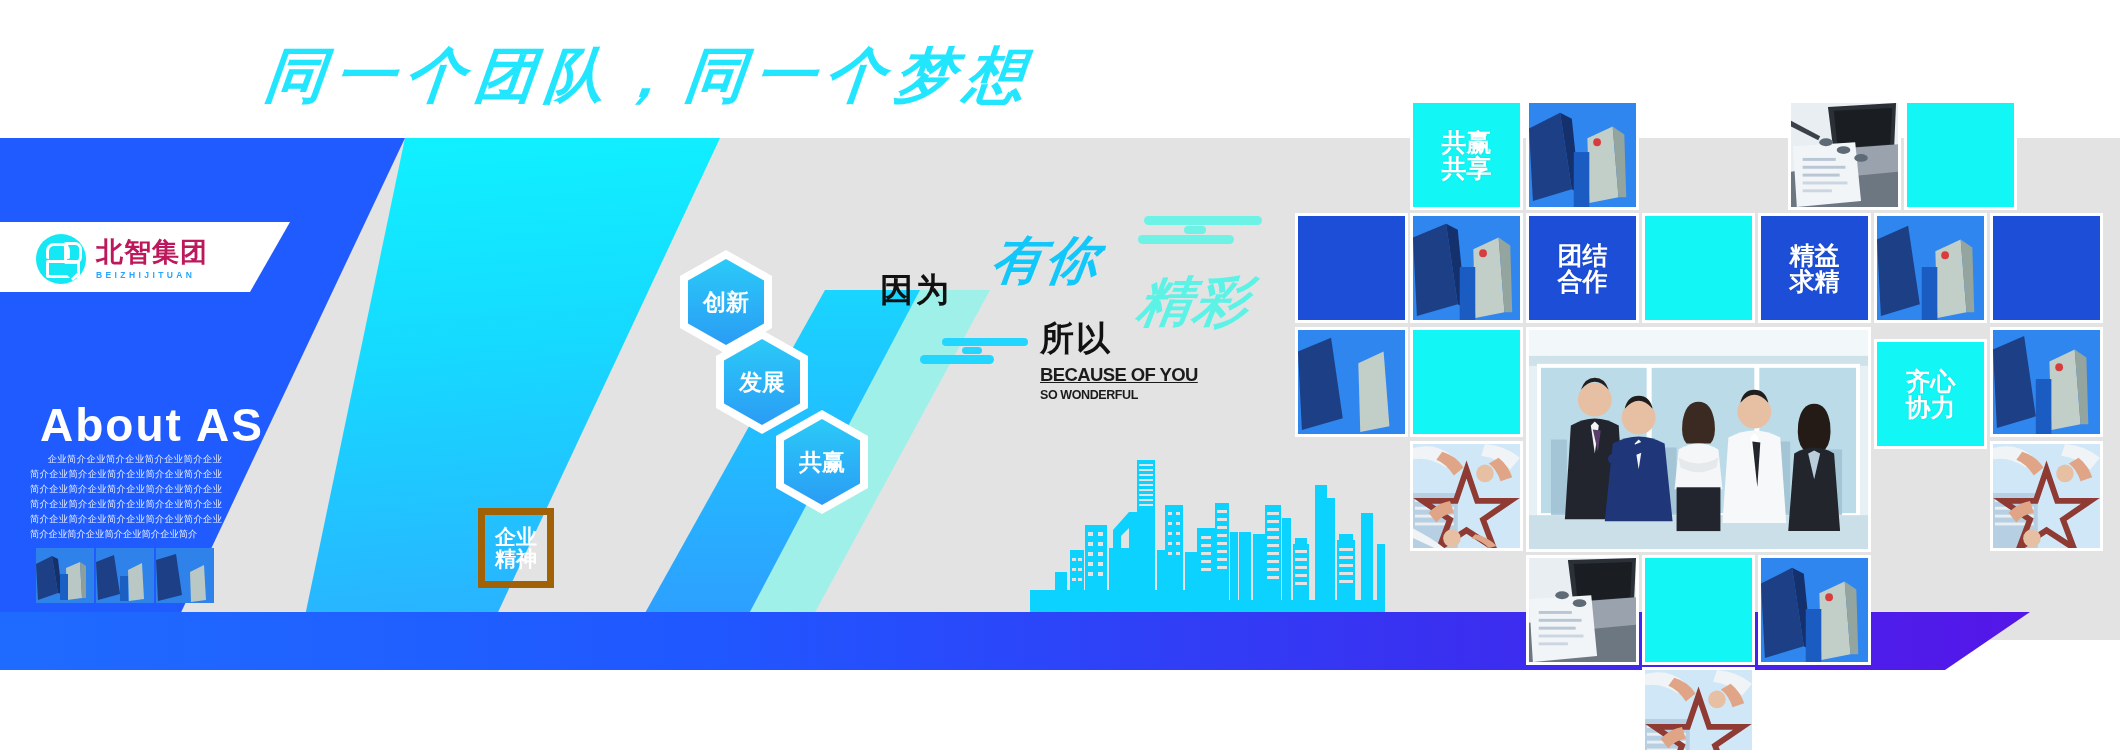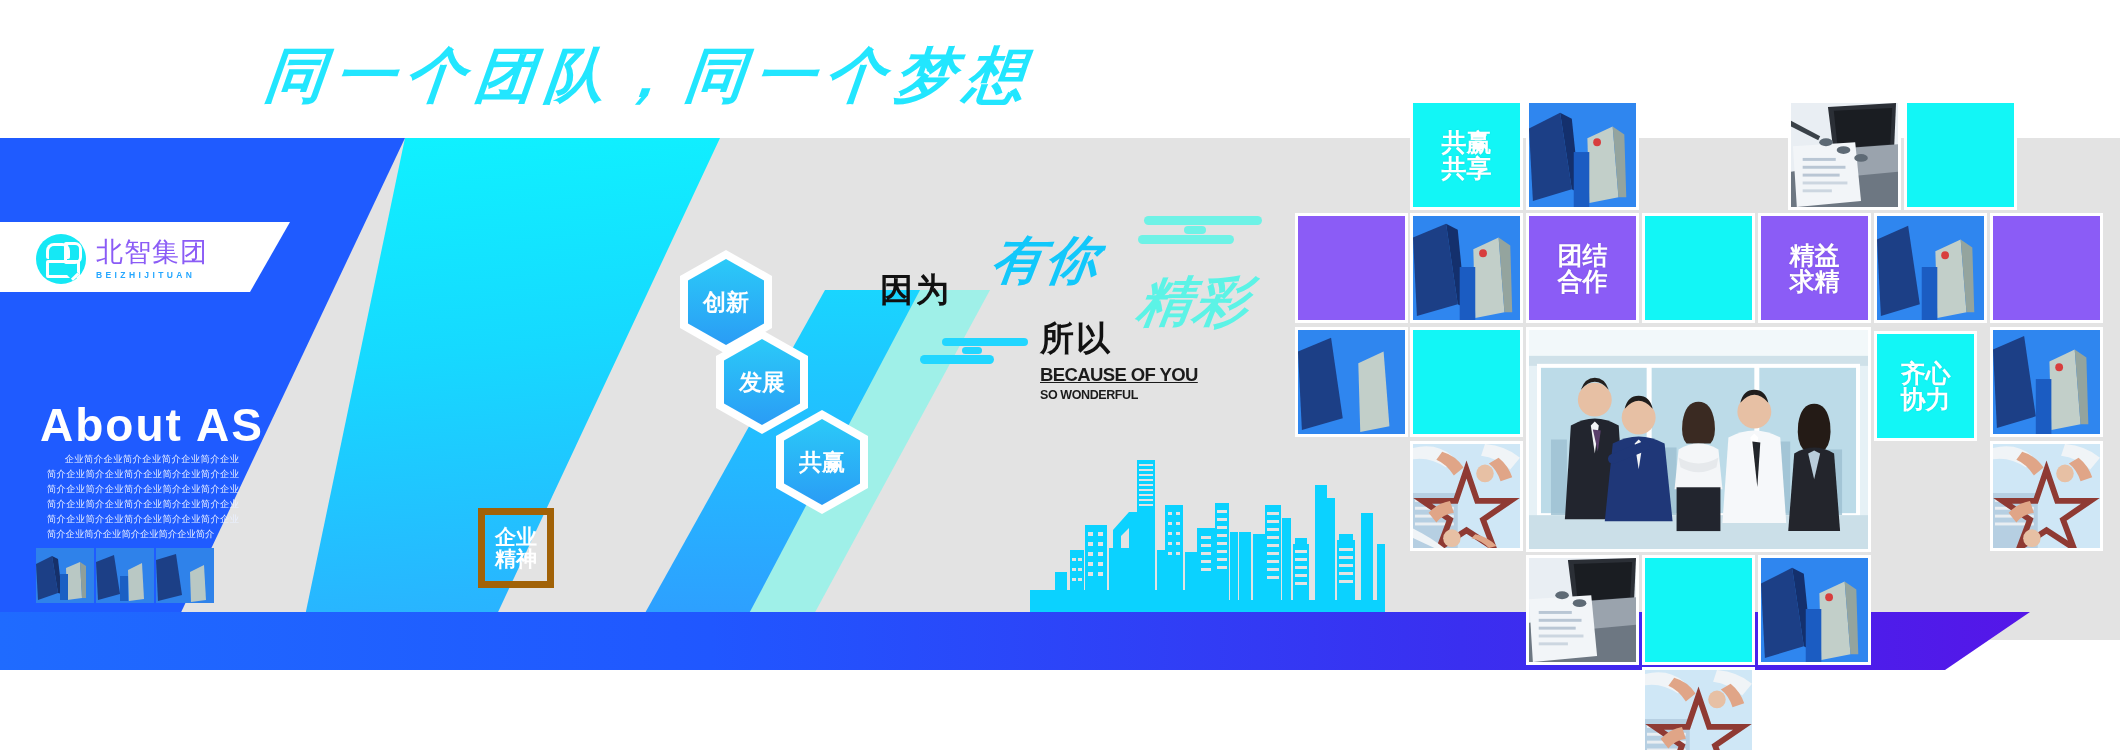--- a/index.html
+++ b/index.html
@@ -50,26 +50,26 @@
     position:absolute;left:0;top:222px;width:290px;height:70px;background:#ffffff;
     clip-path:polygon(0 0, 290px 0, 250px 70px, 0 70px);
   }
   .logo-wrap{position:absolute;left:36px;top:234px;display:flex;align-items:center;gap:10px;}
   .logo-mark{width:50px;height:50px;border-radius:50%;background:#15e8f5;position:relative;}
   .logo-mark .g1{position:absolute;left:10px;top:9px;width:18px;height:13px;border:3px solid #fff;border-radius:8px 8px 2px 2px;border-bottom:none;}
   .logo-mark .g2{position:absolute;left:28px;top:8px;width:12px;height:16px;border:3px solid #fff;border-radius:2px 7px 7px 2px;}
   .logo-mark .g3{position:absolute;left:10px;top:26px;width:28px;height:12px;border:3px solid #fff;border-radius:2px;}
   .logo-mark .g4{position:absolute;left:30px;top:35px;width:9px;height:9px;background:#15e8f5;border-right:3px solid #fff;transform:rotate(45deg);}
   .logo-txt{display:flex;flex-direction:column;}
-  .logo-cn{font-size:27px;font-weight:normal;color:#8b5cf6;letter-spacing:1px;line-height:1;}
+  .logo-cn{font-size:27px;font-weight:bold;color:#be185d;letter-spacing:1px;line-height:1;}
   .logo-en{font-size:8.5px;font-weight:bold;color:#25a7ff;letter-spacing:3.4px;margin-top:4px;}
 
   
   .about-h{position:absolute;left:40px;top:398px;font-size:46px;font-weight:bold;color:#fff;letter-spacing:2px;}
-  .about-p{position:absolute;left:30px;top:452px;width:192px;font-size:9.3px;line-height:1.62;color:#eaf0ff;text-align:justify;text-indent:1.9em;margin-left:17px;}
+  .about-p{position:absolute;left:30px;top:452px;width:192px;font-size:9.3px;line-height:1.62;color:#eaf0ff;text-align:justify;text-indent:1.9em;}
 
   
   .bl-photos{position:absolute;left:36px;top:548px;display:flex;gap:2px;}
   .bl-photos .ph{width:58px;height:55px;overflow:hidden;}
 
   
   .main-title{
     position:absolute;left:0;top:36px;width:1300px;text-align:center;
     font-family:"DejaVu Serif",serif;font-size:60px;font-weight:bold;font-style:italic;
     color:#22e6ff;letter-spacing:10px;transform:skewX(-6deg);
@@ -113,21 +113,21 @@
   .deco1{left:258px;top:-6px;}
   .deco2{left:40px;top:118px;}
 
   
   .skyline{position:absolute;left:1025px;top:450px;width:370px;height:165px;}
 
   
   .grid{position:absolute;left:1380px;top:55px;width:740px;height:640px;}
   .cell{position:absolute;box-sizing:border-box;border:3px solid #fff;overflow:hidden;}
   .cyan{background:#12f6f6;}
-  .blue{background:#8b5cf6;}
+  .blue{background:#1d4ed8;}
   .cell .lbl{
     width:100%;height:100%;display:flex;align-items:center;justify-content:center;
     color:#fff;font-size:25px;font-weight:bold;line-height:1.04;text-align:center;
     text-shadow:0 0 2px rgba(0,0,0,.12);
   }
 
   
   .ph-towers,.ph-laptop,.ph-hands,.ph-team{width:100%;height:100%;position:relative;}
   .ph-towers{background:linear-gradient(180deg,#1e5fdd 0%,#3b8ef0 55%,#8fc6f7 100%);}
   .ph-laptop{background:linear-gradient(160deg,#cfd9e3 0%,#9fb0c0 45%,#5a6570 100%);}
@@ -489,21 +489,21 @@
 
           <g>
               <circle cx="286" cy="98" r="16" fill="#eac5ab"></circle>
             <path d="M270 94 q3 -20 16 -20 q13 0 16 20 q2 18 -5 26 l-22 0 q-7 -8 -5 -26z" fill="#241b16"></path>
             <path d="M266 124 q20 -12 40 0 l6 78 l-52 0z" fill="#23252c"></path>
             <path d="M280 124 l6 26 l6 -26 l-6 -3z" fill="#b9cddb"></path>
             </g>
         </svg>
       </div>
     </div>
-    <div class="cell cyan" style="left:494px;top:276px;width:103px;height:110px;">
+    <div class="cell cyan" style="left:494px;top:284px;width:113px;height:110px;">
       <div class="lbl">
           <span><span>齐心</span><br><span>协力</span></span>
         </div>
     </div>
     <div class="cell" style="left:610px;top:272px;width:113px;height:110px;">
       <div class="ph-towers">
         <svg viewBox="0 0 110 106" width="100%" height="100%" preserveAspectRatio="none">
           <rect width="110" height="106" fill="#2f86ef"></rect>
           <polygon points="0,20 32,6 44,88 4,100" fill="#1c3f86"></polygon>
           <polygon points="58,32 84,20 90,96 60,102" fill="#c2cfc9"></polygon>

